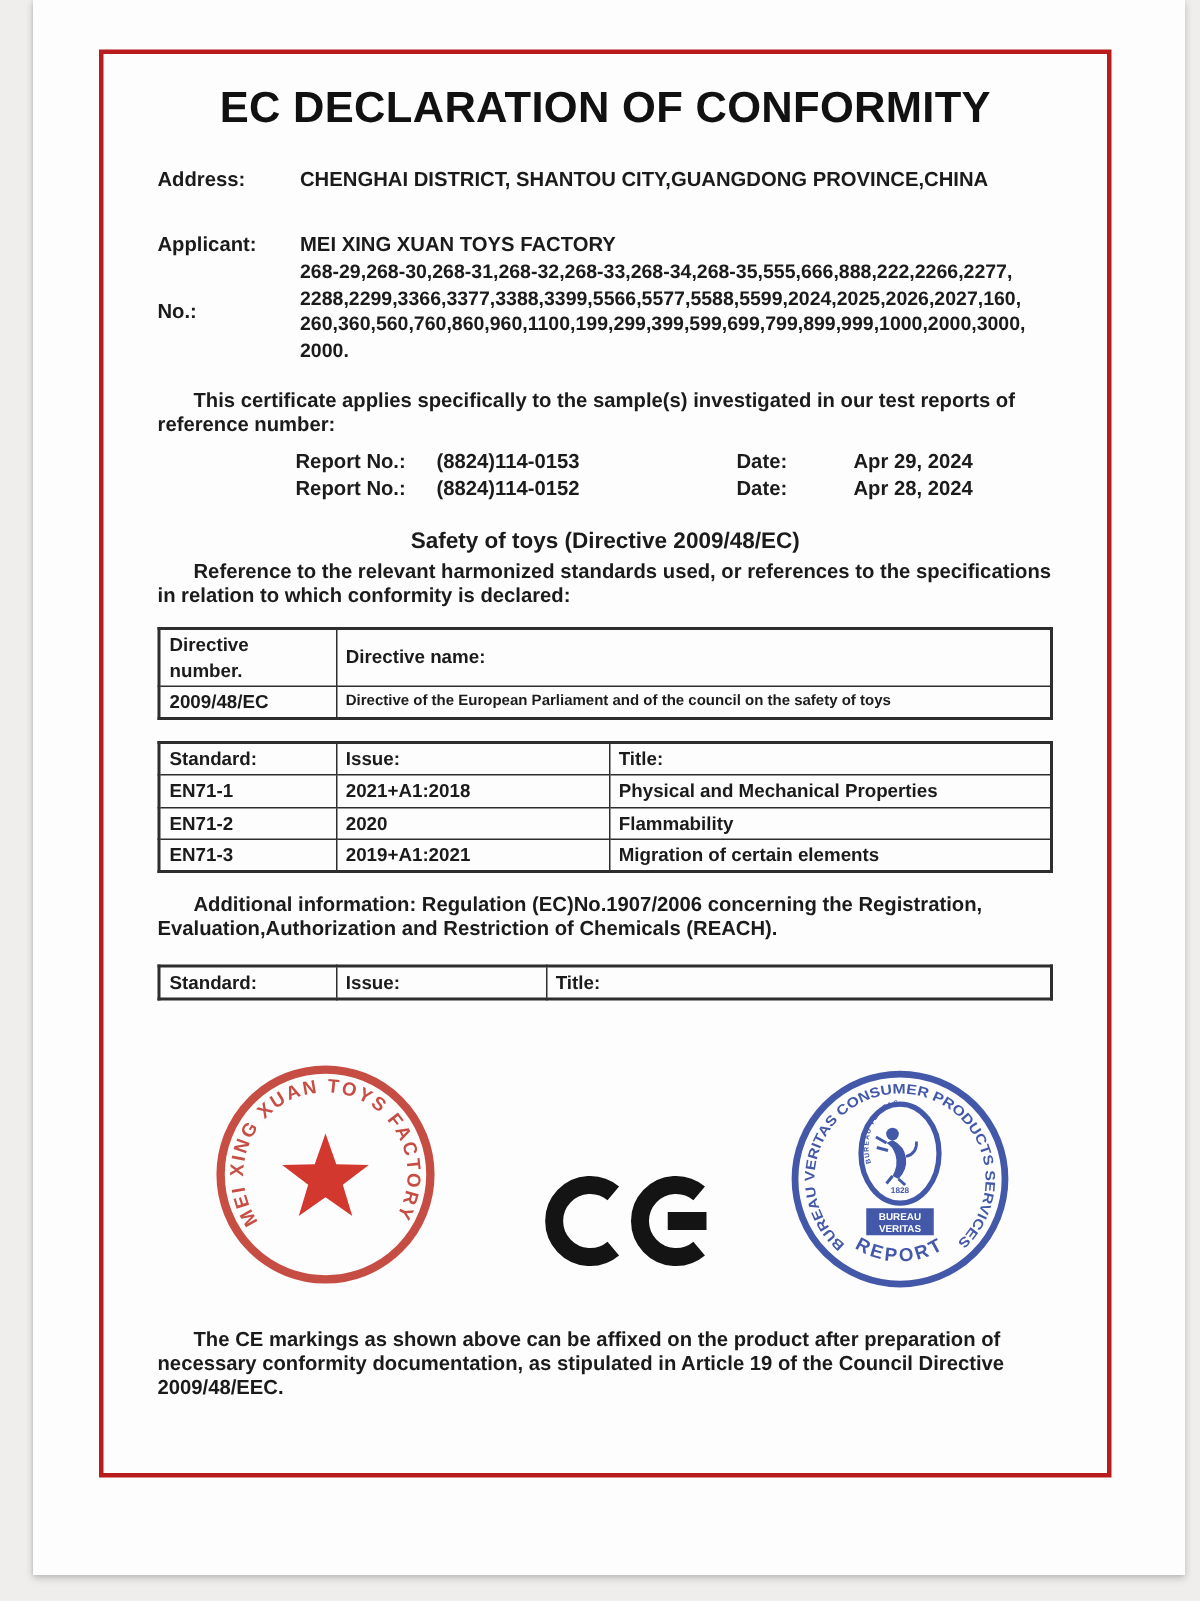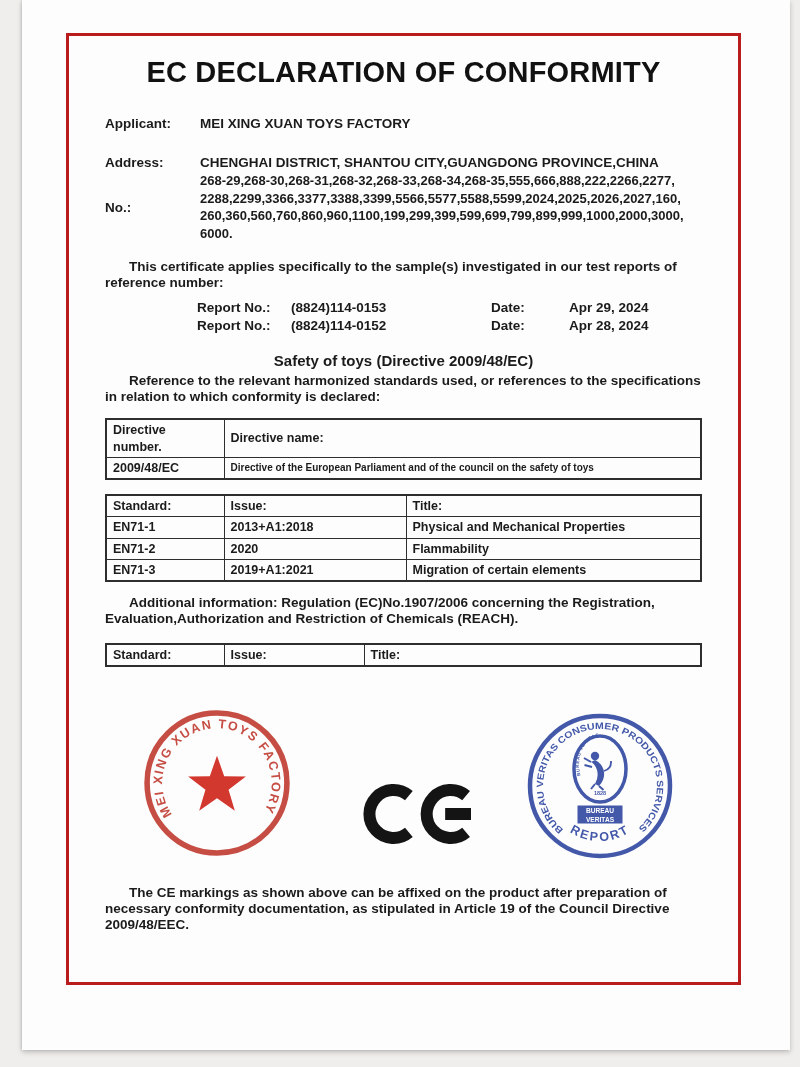--- a/index.html
+++ b/index.html
@@ -48,38 +48,38 @@
 </style>
 </head>
 <body>
 
 <div class="canvas">
   <div class="paper">
     <div class="frame">
 
       <h1 class="title">EC DECLARATION OF CONFORMITY</h1>
 
+      <div class="row address">
+        <span class="lbl">Address:</span>
+        <span>CHENGHAI DISTRICT, SHANTOU CITY,GUANGDONG PROVINCE,CHINA</span>
+      </div>
+
       <div class="row applicant">
         <span class="lbl">Applicant:</span>
         <span>MEI XING XUAN TOYS FACTORY</span>
-      </div>
-
-      <div class="row address">
-        <span class="lbl">Address:</span>
-        <span>CHENGHAI DISTRICT, SHANTOU CITY,GUANGDONG PROVINCE,CHINA</span>
       </div>
 
 
       <div class="row no">
         <span class="lbl">No.:</span>
         <span class="no-lines">
           <div>268-29,268-30,268-31,268-32,268-33,268-34,268-35,555,666,888,222,2266,2277,</div>
           <div>2288,2299,3366,3377,3388,3399,5566,5577,5588,5599,2024,2025,2026,2027,160,</div>
           <div>260,360,560,760,860,960,1100,199,299,399,599,699,799,899,999,1000,2000,3000,</div>
-          <div>6000.</div>
+          <div>2000.</div>
         </span>
       </div>
 
       <p class="para cert-note">This certificate applies specifically to the sample(s) investigated in our test reports of reference number:</p>
 
       <div class="reports">
         <div class="report-row">
           <span class="r-lbl">Report No.:</span>
           <span class="r-no">(8824)114-0153</span>
           <span class="d-lbl">Date:</span>
@@ -121,21 +121,21 @@
             <col>
           </colgroup>
         <tbody>
             <tr>
           <th>Standard:</th>
           <th>Issue:</th>
           <th>Title:</th>
         </tr>
         <tr>
           <td>EN71-1</td>
-          <td>2013+A1:2018</td>
+          <td>2021+A1:2018</td>
           <td>Physical and Mechanical Properties</td>
         </tr>
         <tr>
           <td>EN71-2</td>
           <td>2020</td>
           <td>Flammability</td>
         </tr>
         <tr>
           <td>EN71-3</td>
           <td>2019+A1:2021</td>

